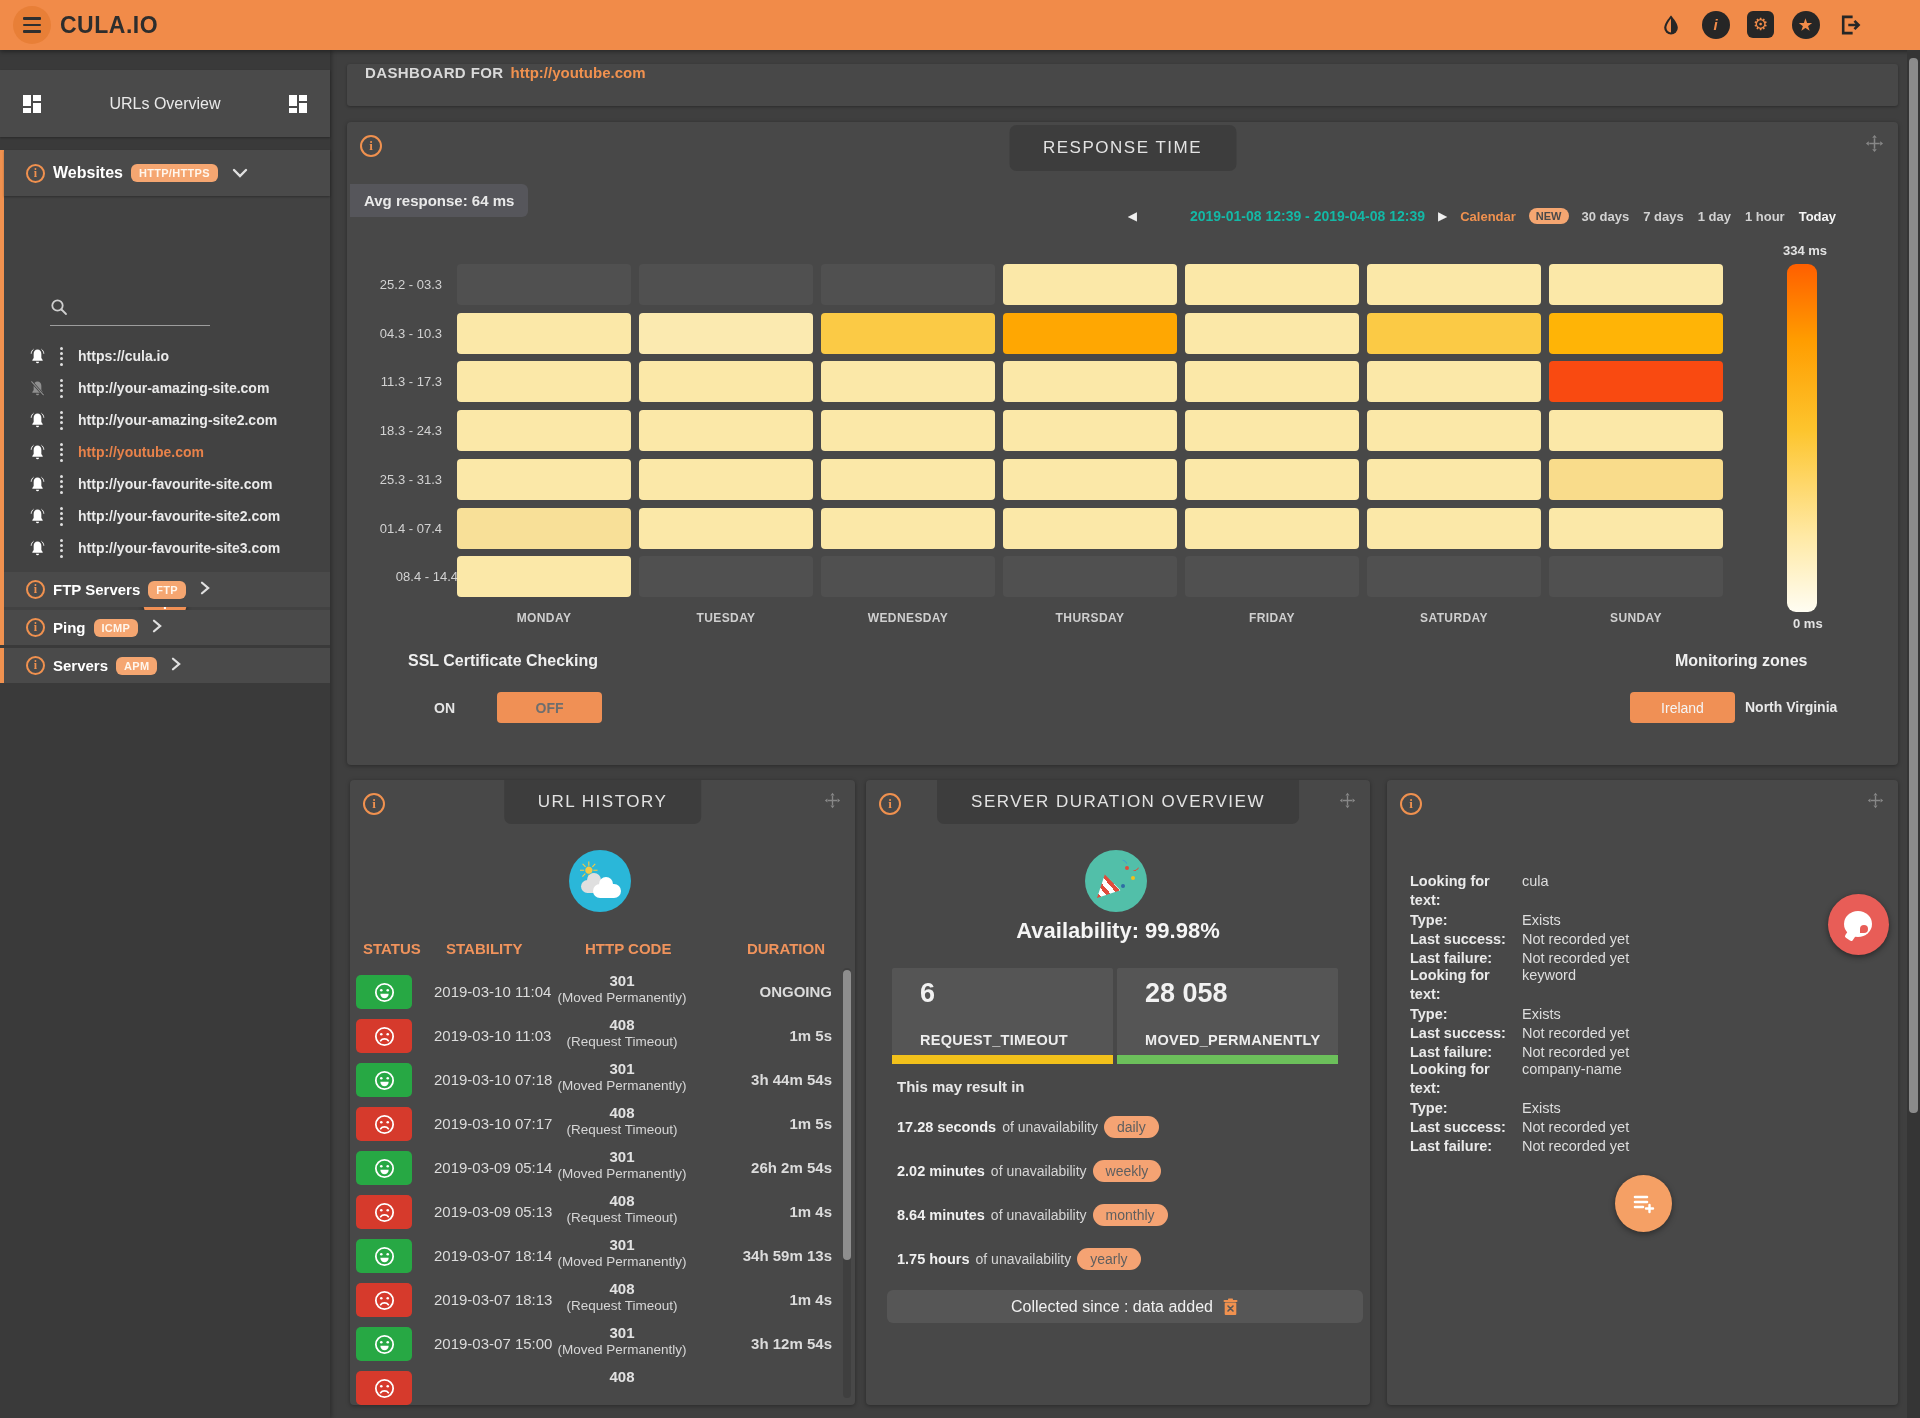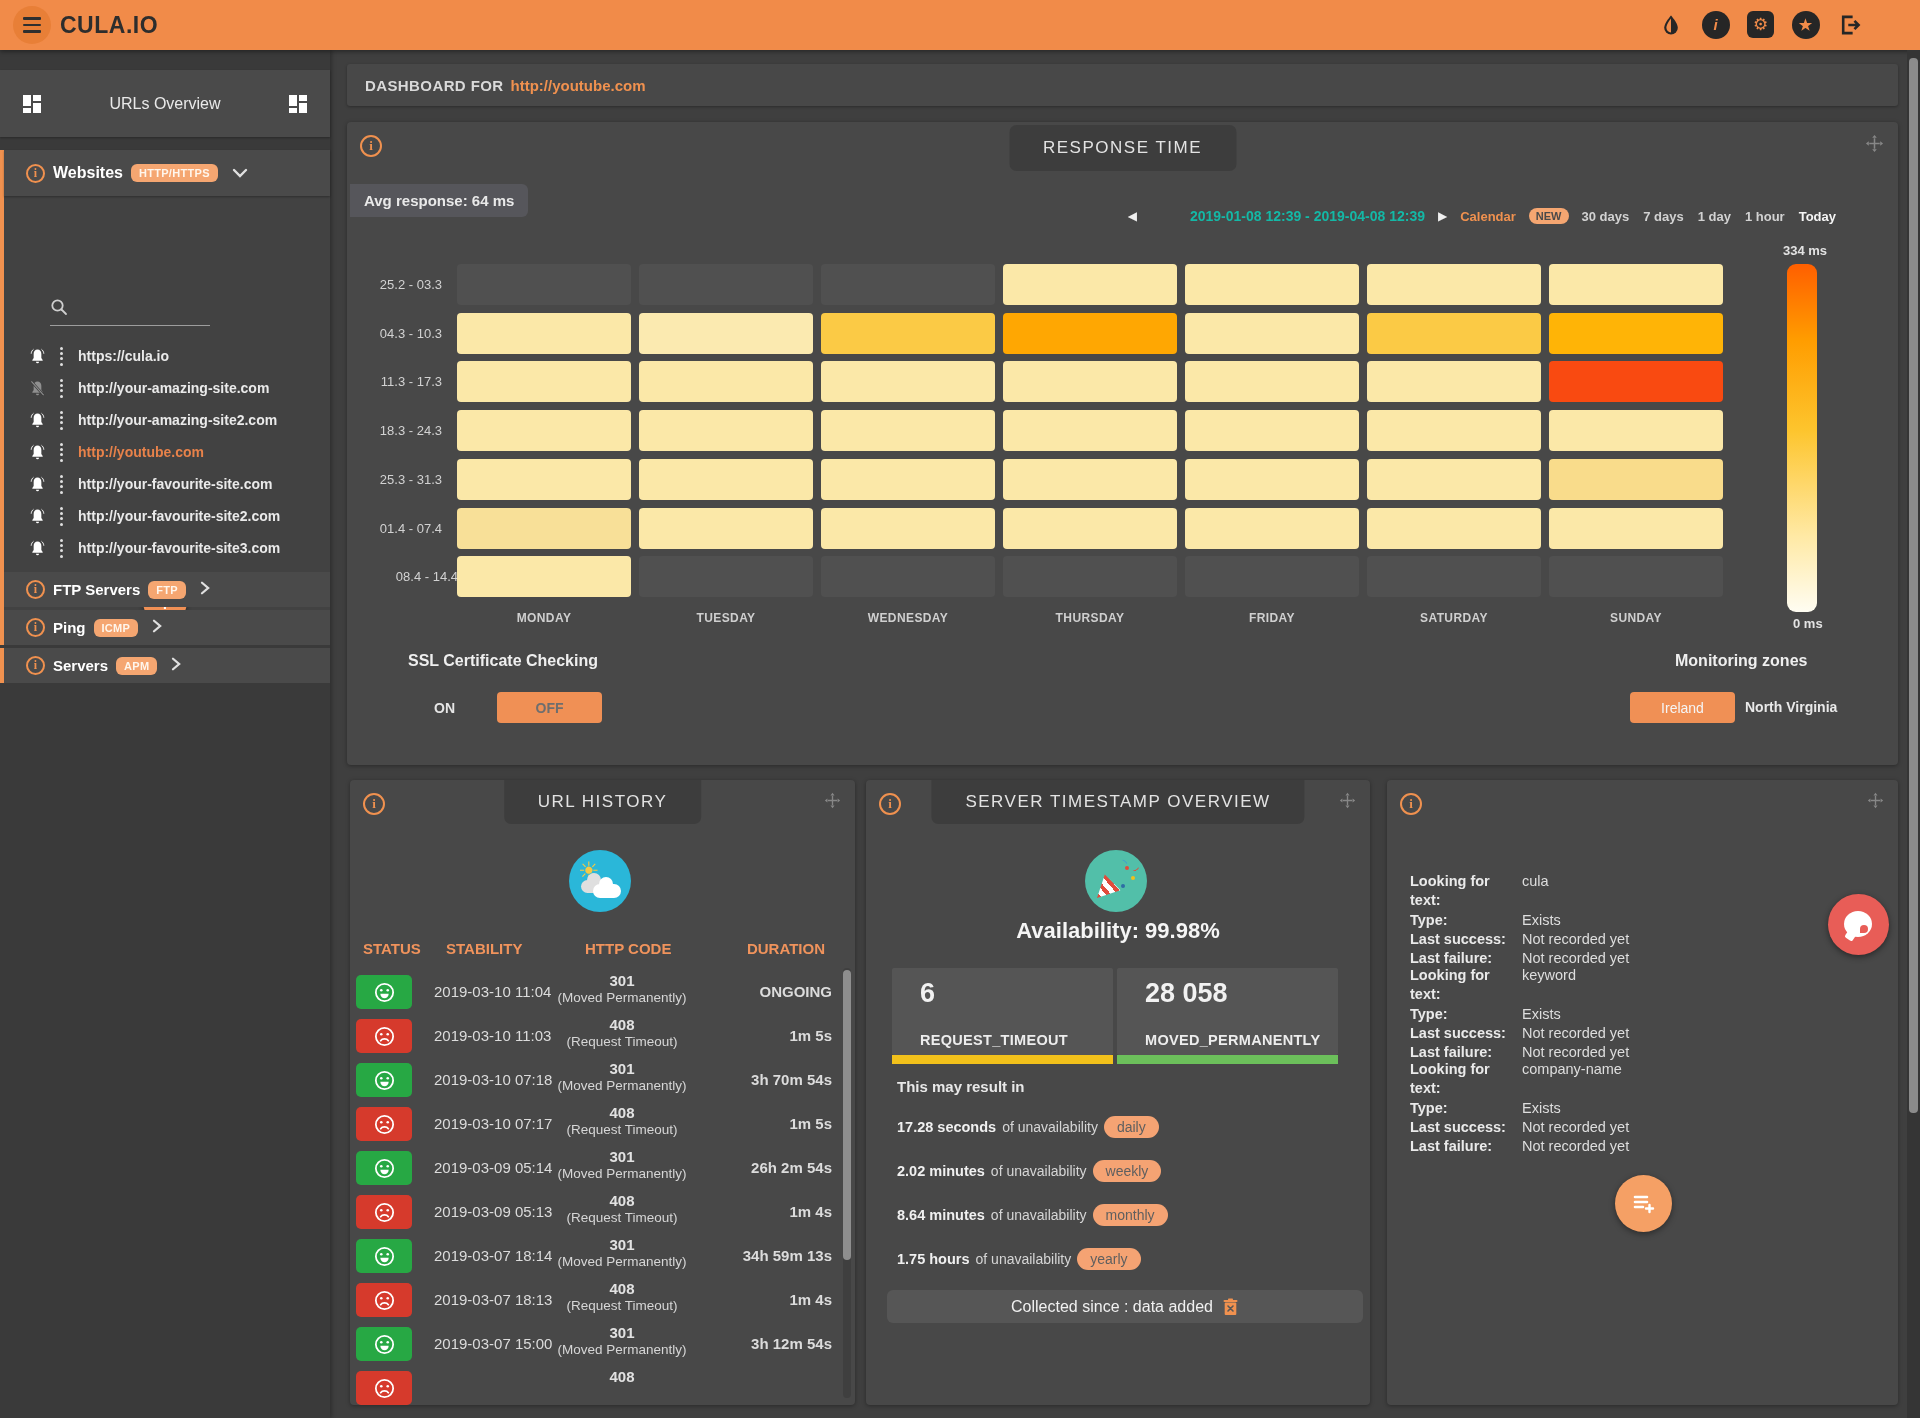--- a/index.html
+++ b/index.html
@@ -43,21 +43,21 @@
   .site-row .dots i { width:3px; height:3px; border-radius:50%; background:#e0e0e0; }
   .site-row .url { position:absolute; left:74px; font-size:14px; font-weight:bold; color:#eaeaea; white-space:nowrap; }
   .site-row .url.active { color:#e8824a; }
   .add-fab { position:absolute; left:139px; top:430px; width:44px; height:44px; border-radius:50%; background:#f09055; color:#fff; font-size:28px; display:flex; align-items:center; justify-content:center; cursor:pointer; box-shadow:0 2px 5px rgba(0,0,0,.4); }
   #side-sections { position:absolute; left:0; top:522px; width:330px; }
   .side-sec { position:relative; height:35px; margin-bottom:3px; background:#4a4a4a; border-left:4px solid #f0914f; display:flex; align-items:center; padding-left:22px; gap:8px; cursor:pointer; }
   .side-sec .sec-label { font-size:15px; }
   .chev { flex:0 0 auto; margin-left:6px; }
 
   
-  .dash-bar { position:absolute; left:347px; top:64px; width:1551px; height:42px; background:#484848; border-radius:3px; display:flex; align-items:center; padding-left:18px; box-shadow:0 1px 3px rgba(0,0,0,.3); }
+  .dash-bar { position:absolute; left:347px; top:64px; width:1551px; height:42px; background:#484848; border-radius:3px; display:flex; align-items:flex-start; padding-left:18px; box-shadow:0 1px 3px rgba(0,0,0,.3); }
   .dash-bar .pre { color:#d9d9d9; font-size:15px; font-weight:bold; letter-spacing:.4px; }
   .dash-bar .url { color:#f0914f; font-size:15px; font-weight:bold; margin-left:7px; }
 
   .panel { position:absolute; background:#484848; border-radius:4px; box-shadow:0 1px 4px rgba(0,0,0,.35); }
   .ptab { position:absolute; top:3px; left:50%; transform:translateX(-50%); background:#3d3d3d; color:#e3e3e3; border-radius:7px; font-size:17px; letter-spacing:1.5px; padding:13px 34px; white-space:nowrap; }
   .pinfo { position:absolute; left:13px; top:13px; width:22px; height:22px; border-radius:50%; border:2.5px solid #f0914f; color:#f0914f; font-weight:bold; font-size:13px; display:flex; align-items:center; justify-content:center; font-family:"Liberation Serif", serif; cursor:pointer; }
   .pmove { position:absolute; right:14px; top:12px; cursor:move; opacity:.75; }
 
   #resp-panel { left:347px; top:122px; width:1551px; height:643px; }
   .avg-pill { position:absolute; left:3px; top:62px; background:#56565b; border-radius:0 6px 6px 0; color:#e9e9e9; font-size:15px; font-weight:bold; padding:8px 14px; }
@@ -524,21 +524,21 @@
               <circle cx="8.9" cy="9.9" r="1.25" fill="#fff"></circle>
               <circle cx="15.1" cy="9.9" r="1.25" fill="#fff"></circle>
               <path d="M8 13.2h8a4 4.4 0 0 1-8 0z" fill="#fff"></path>
             </svg>
           </span>
           <span class="ts">2019-03-10 07:18</span>
           <span class="codebox">
             <div class="c">301</div>
             <div class="ct">(Moved Permanently)</div>
           </span>
-          <span class="dur">3h 70m 54s</span>
+          <span class="dur">3h 44m 54s</span>
         </div>
         <div class="hrow">
           <span class="stat" style="background: rgb(214, 58, 44);">
             <svg width="25" height="25" viewBox="0 0 24 24">
               <circle cx="12" cy="12" r="8.3" fill="none" stroke="#fff" stroke-width="1.7"></circle>
               <circle cx="8.9" cy="9.9" r="1.25" fill="#fff"></circle>
               <circle cx="15.1" cy="9.9" r="1.25" fill="#fff"></circle>
               <path d="M8.3 16a4.2 3.2 0 0 1 7.4 0" stroke="#fff" stroke-width="1.7" fill="none" stroke-linecap="round"></path>
             </svg>
           </span>
@@ -646,21 +646,21 @@
           <span class="dur"></span>
         </div>
       </div>
     <div id="p1-scroll">
         <div class="thumb"></div>
       </div>
   </div>
 
   <div class="panel" id="p2">
     <span class="pinfo">i</span>
-    <div class="ptab">SERVER TIMESTAMP OVERVIEW</div>
+    <div class="ptab">SERVER DURATION OVERVIEW</div>
     <span class="pmove">
       <svg width="17" height="17" viewBox="0 0 20 20">
           <path d="M10 1l2.4 3H7.6L10 1zM10 19l-2.4-3h4.8L10 19zM1 10l3-2.4v4.8L1 10zM19 10l-3 2.4V7.6L19 10z" fill="#9d9d9d"></path>
           <path d="M10 4.5v11M4.5 10h11" stroke="#9d9d9d" stroke-width="1.6"></path>
         </svg>
     </span>
     <div class="popper-circle">
       <span class="cone"></span>
       <span class="confetti"><i class="d1"></i><i class="d2"></i><i class="d3"></i><i class="s1"></i><i class="s2"></i></span>
     </div>

